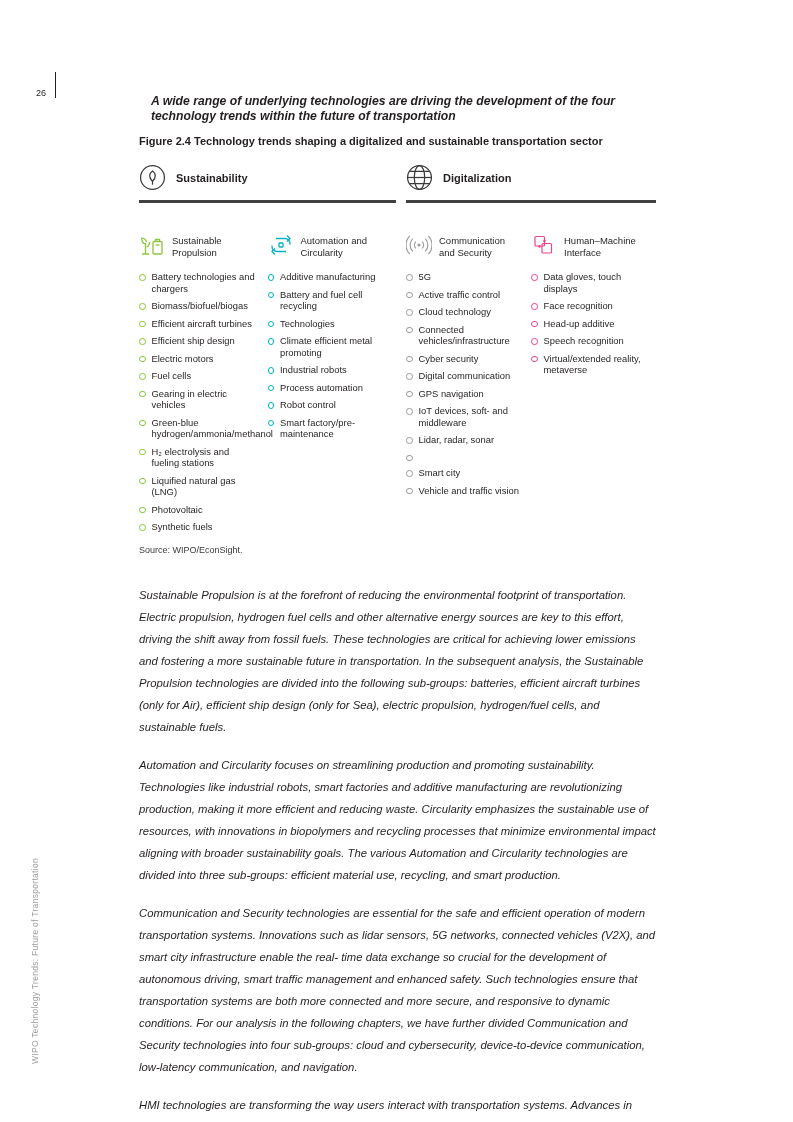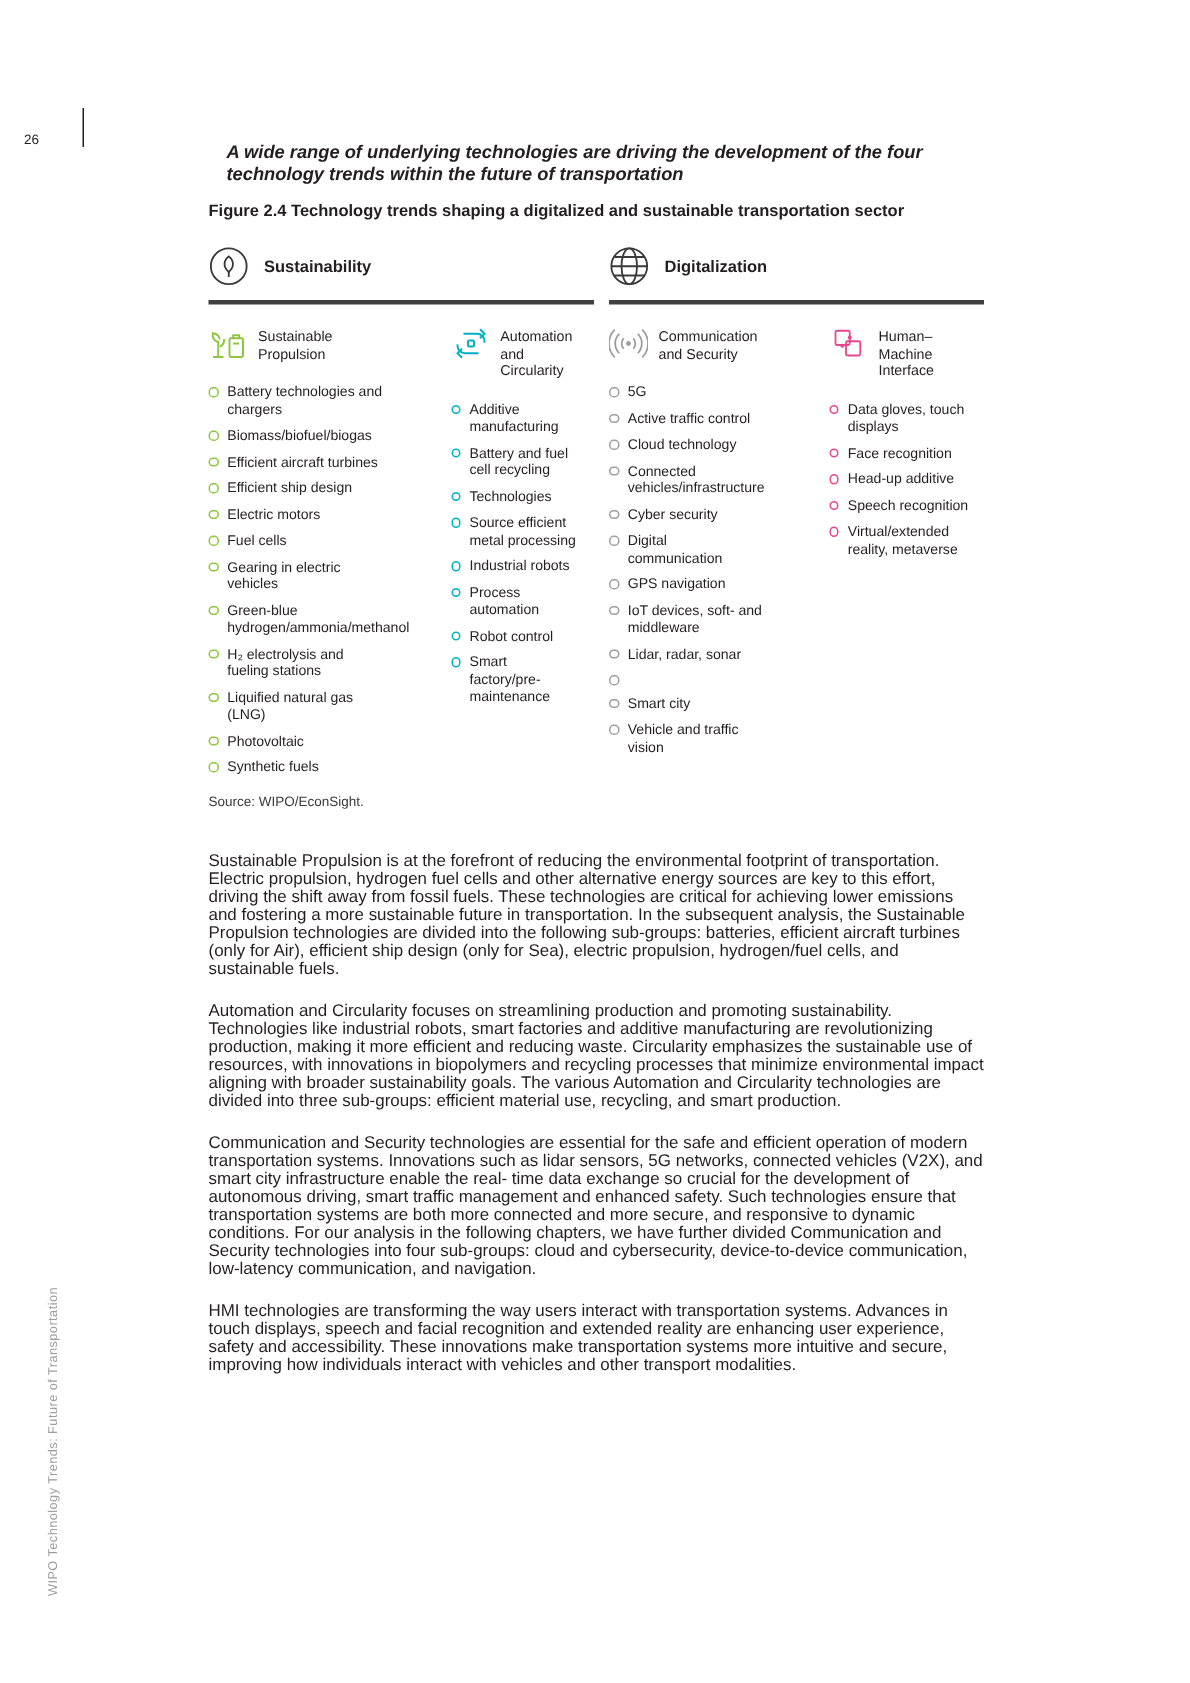--- a/index.html
+++ b/index.html
@@ -6,21 +6,21 @@
   .page {
     position: relative;
     width: 793px; height: 1122px;
     background: #ffffff;
     font-family: "Liberation Sans", sans-serif;
     color: #231f20;
     margin: 0 auto;
     overflow: hidden;
   }
   .page-num {
-    position: absolute; left: 16px; top: 88px;
+    position: absolute; left: 36px; top: 88px;
     font-size: 9px; color: #231f20;
   }
   .tick {
     position: absolute; left: 55px; top: 72px;
     width: 1px; height: 26px; background: #231f20;
   }
   .side-text {
     position: absolute; left: 30px; bottom: 58px;
     writing-mode: vertical-rl; transform: rotate(180deg);
     font-size: 8.5px; color: #9d9d9c; letter-spacing: 0.3px;
@@ -37,39 +37,40 @@
   .figure { display: flex; gap: 10px; margin-top: 17px; }
   .category { box-sizing: border-box; }
   .category.sus { width: 257px; }
   .category.dig { width: 250px; }
   .cat-header {
     display: flex; align-items: center; gap: 10px;
     padding-bottom: 9px; border-bottom: 3px solid #404040;
   }
   .cat-icon svg { display: block; }
   .cat-label { font-size: 11px; font-weight: bold; }
-  .cols { display: flex; margin-top: 14px; gap: 33px; }
+  .cols { display: flex; margin-top: 30px; }
   .col { width: 50%; padding-right: 10px; box-sizing: border-box; }
   .col-header { display: flex; gap: 7px; margin-bottom: 13px; }
   .col-icon { flex-shrink: 0; }
   .col-icon svg { display: block; }
   .col-label { font-size: 9.5px; line-height: 11.5px; padding-top: 2px; color: #231f20; }
   .tech-list { list-style: none; margin: 0; padding: 0; font-size: 9.4px; line-height: 11.5px; }
   .tech-list li { display: flex; gap: 6px; margin-bottom: 6px; }
   .tech-list .bullet {
     flex-shrink: 0;
     width: 4.5px; height: 4.5px; margin-top: 3px;
     border: 1.1px solid #999; border-radius: 50%;
     box-sizing: content-box;
   }
   .source { font-size: 9px; color: #3a3a3a; margin-top: 6px; }
   .body-copy { margin-top: 29px; }
   .body-copy p {
-    font-size: 11.3px; line-height: 12px;
+    font-size: 11.3px; line-height: 22px;
     margin: 0 0 16px 0;
+    font-style: italic;
   }
 </style>
 </head>
 <body>
 
 <div class="page">
 
   <span class="page-num">26</span>
   <span class="tick"></span>
   <span class="side-text">WIPO Technology Trends: Future of Transportation</span>
@@ -182,21 +183,21 @@
                 <li>
                   <span class="bullet" style="border-color: rgb(0, 178, 196);"></span>
                   <span>Battery and fuel cell recycling</span>
                 </li>
                 <li>
                   <span class="bullet" style="border-color: rgb(0, 178, 196);"></span>
                   <span>Technologies</span>
                 </li>
                 <li>
                   <span class="bullet" style="border-color: rgb(0, 178, 196);"></span>
-                  <span>Source efficient metal processing</span>
+                  <span>Climate efficient metal promoting</span>
                 </li>
                 <li>
                   <span class="bullet" style="border-color: rgb(0, 178, 196);"></span>
                   <span>Industrial robots</span>
                 </li>
                 <li>
                   <span class="bullet" style="border-color: rgb(0, 178, 196);"></span>
                   <span>Process automation</span>
                 </li>
                 <li>

